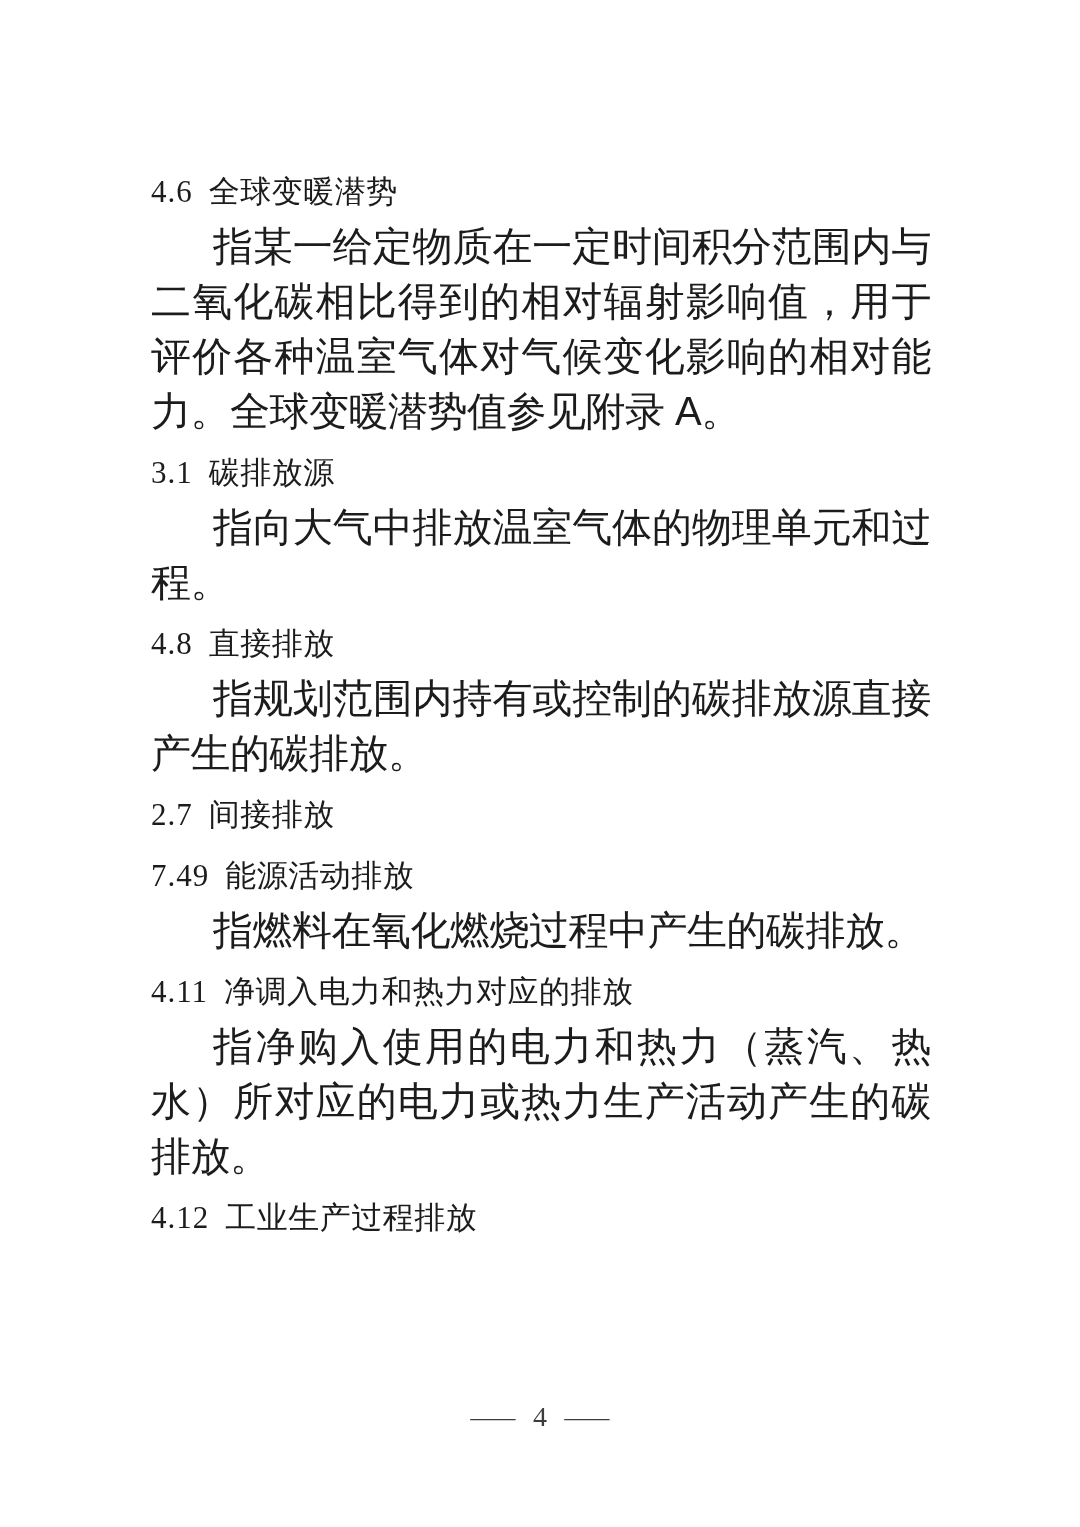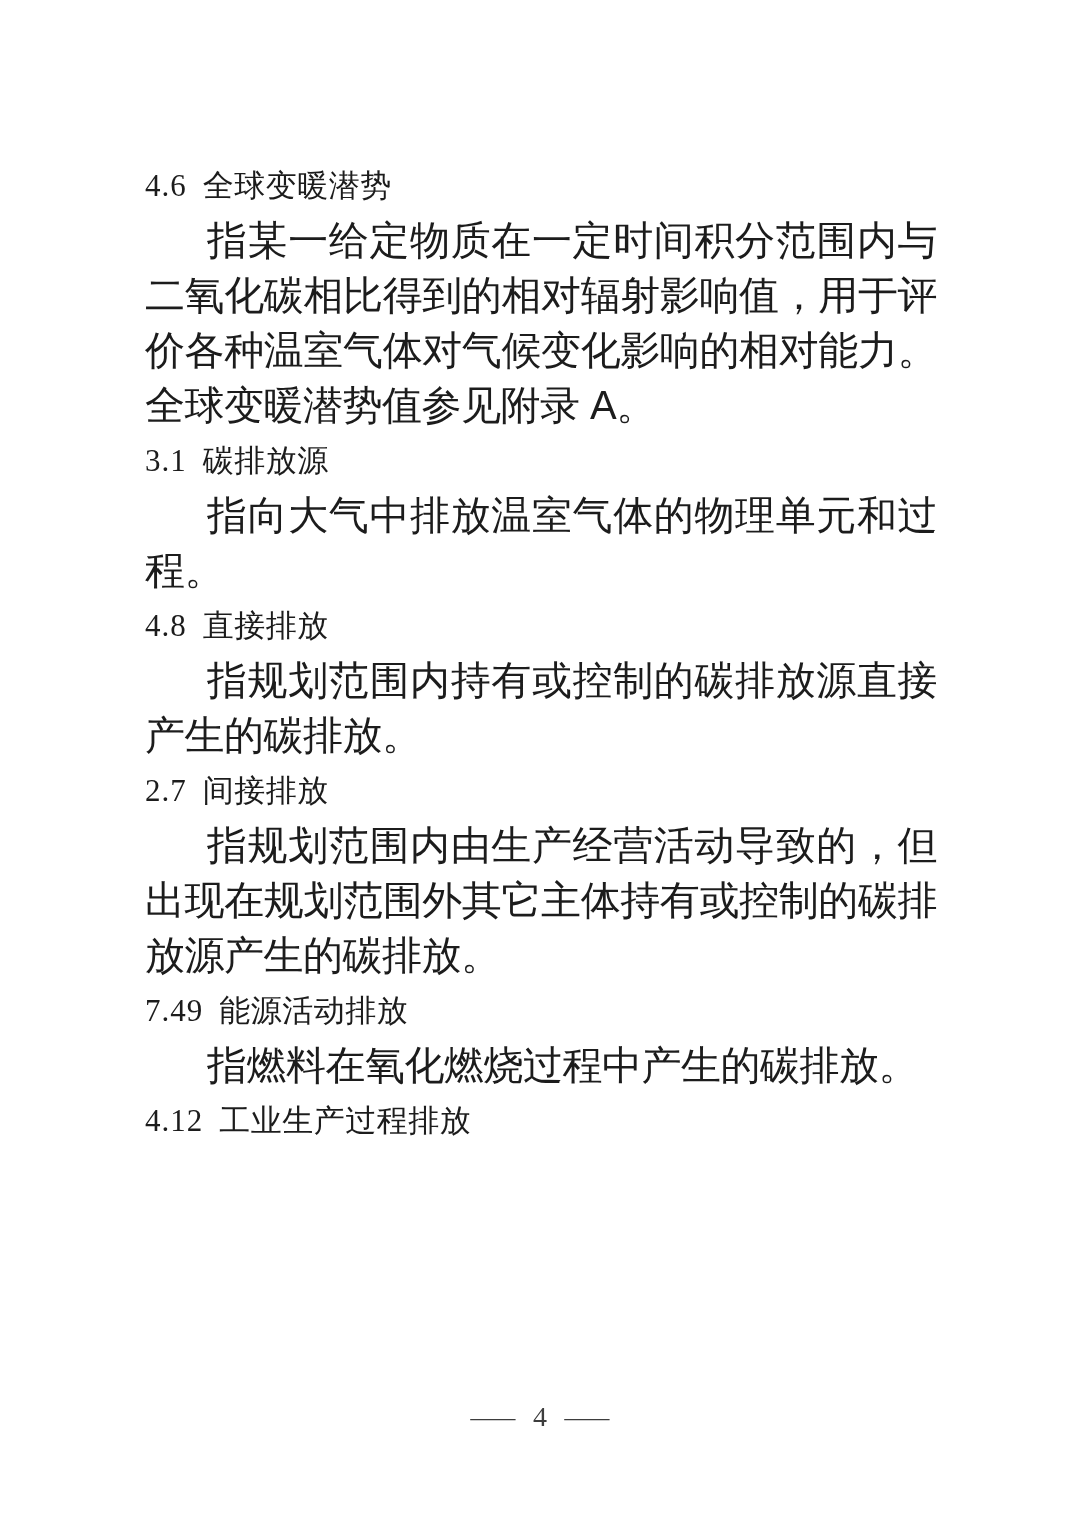--- a/index.html
+++ b/index.html
@@ -15,21 +15,21 @@
     overflow: hidden;
     font-family: "Liberation Sans", sans-serif;
     color: #1c1c1c;
   }
   .content {
     position: absolute;
     top: 158px;
     left: 145px;
     width: 792px;
   }
-  .section { margin: 0; }
+  .section { margin: 6px; }
   .section-heading {
     font-size: 31px;
     line-height: 55px;
     white-space: nowrap;
     color: #1c1c1c;
   }
   .sec-num {
     font-family: "Liberation Serif", serif;
     font-size: 31px;
     letter-spacing: 1px;
@@ -93,30 +93,35 @@
       <div class="section-heading">
         <span class="sec-num">4.8</span><span class="sec-title">直接排放</span>
       </div>
       <p class="body-para">指规划范围内持有或控制的碳排放源直接产生的碳排放。</p>
     </div>
 
     <div class="section">
       <div class="section-heading">
         <span class="sec-num">2.7</span><span class="sec-title">间接排放</span>
       </div>
-      <p class="body-para">指规划范围内由生产经营活动导致的，但出现在规划范围外其它主体持有或控制的碳排放源产生的碳排放。</p>
     </div>
 
     <div class="section">
       <div class="section-heading">
         <span class="sec-num">7.49</span><span class="sec-title">能源活动排放</span>
       </div>
       <p class="body-para">指燃料在氧化燃烧过程中产生的碳排放。</p>
     </div>
 
+    <div class="section">
+      <div class="section-heading">
+        <span class="sec-num">4.11</span><span class="sec-title">净调入电力和热力对应的排放</span>
+      </div>
+      <p class="body-para">指净购入使用的电力和热力（蒸汽、热水）所对应的电力或热力生产活动产生的碳排放。</p>
+    </div>
 
     <div class="section">
       <div class="section-heading">
         <span class="sec-num">4.12</span><span class="sec-title">工业生产过程排放</span>
       </div>
     </div>
 
 
   </div>
 

